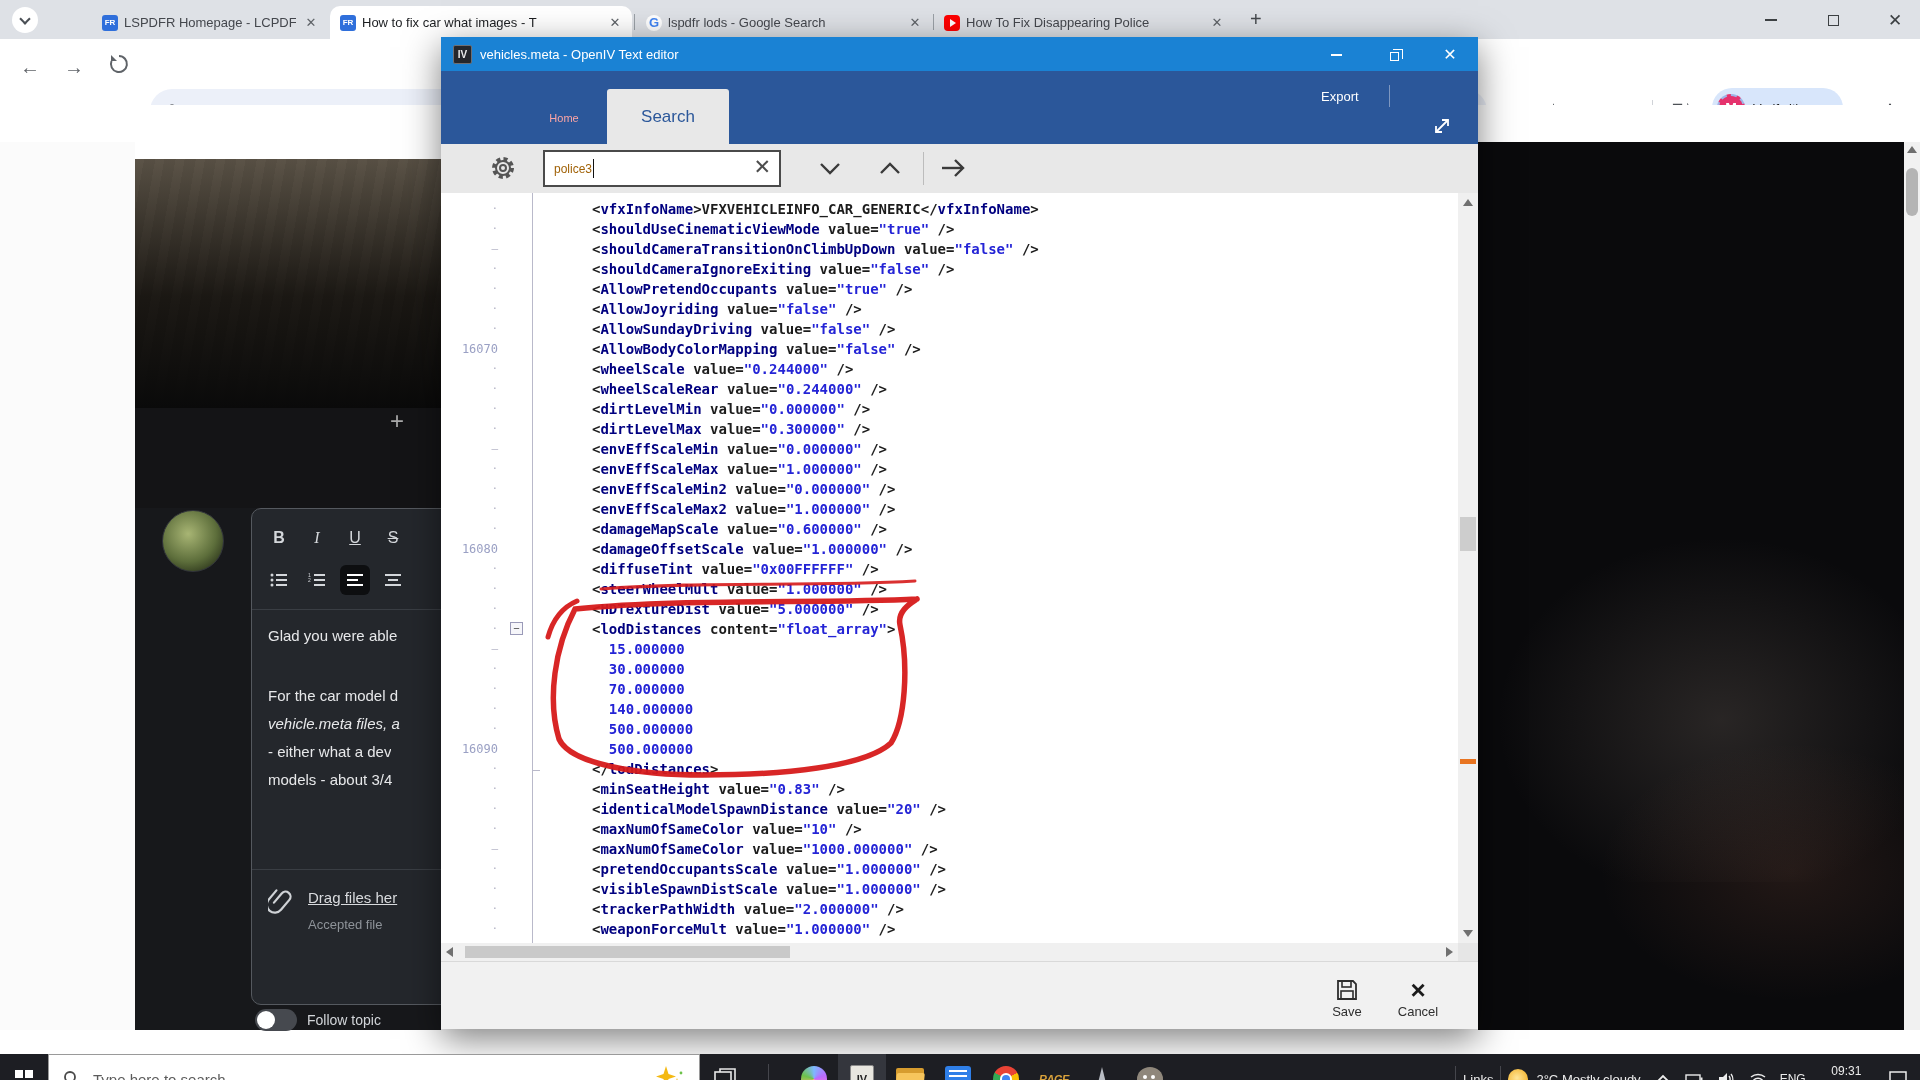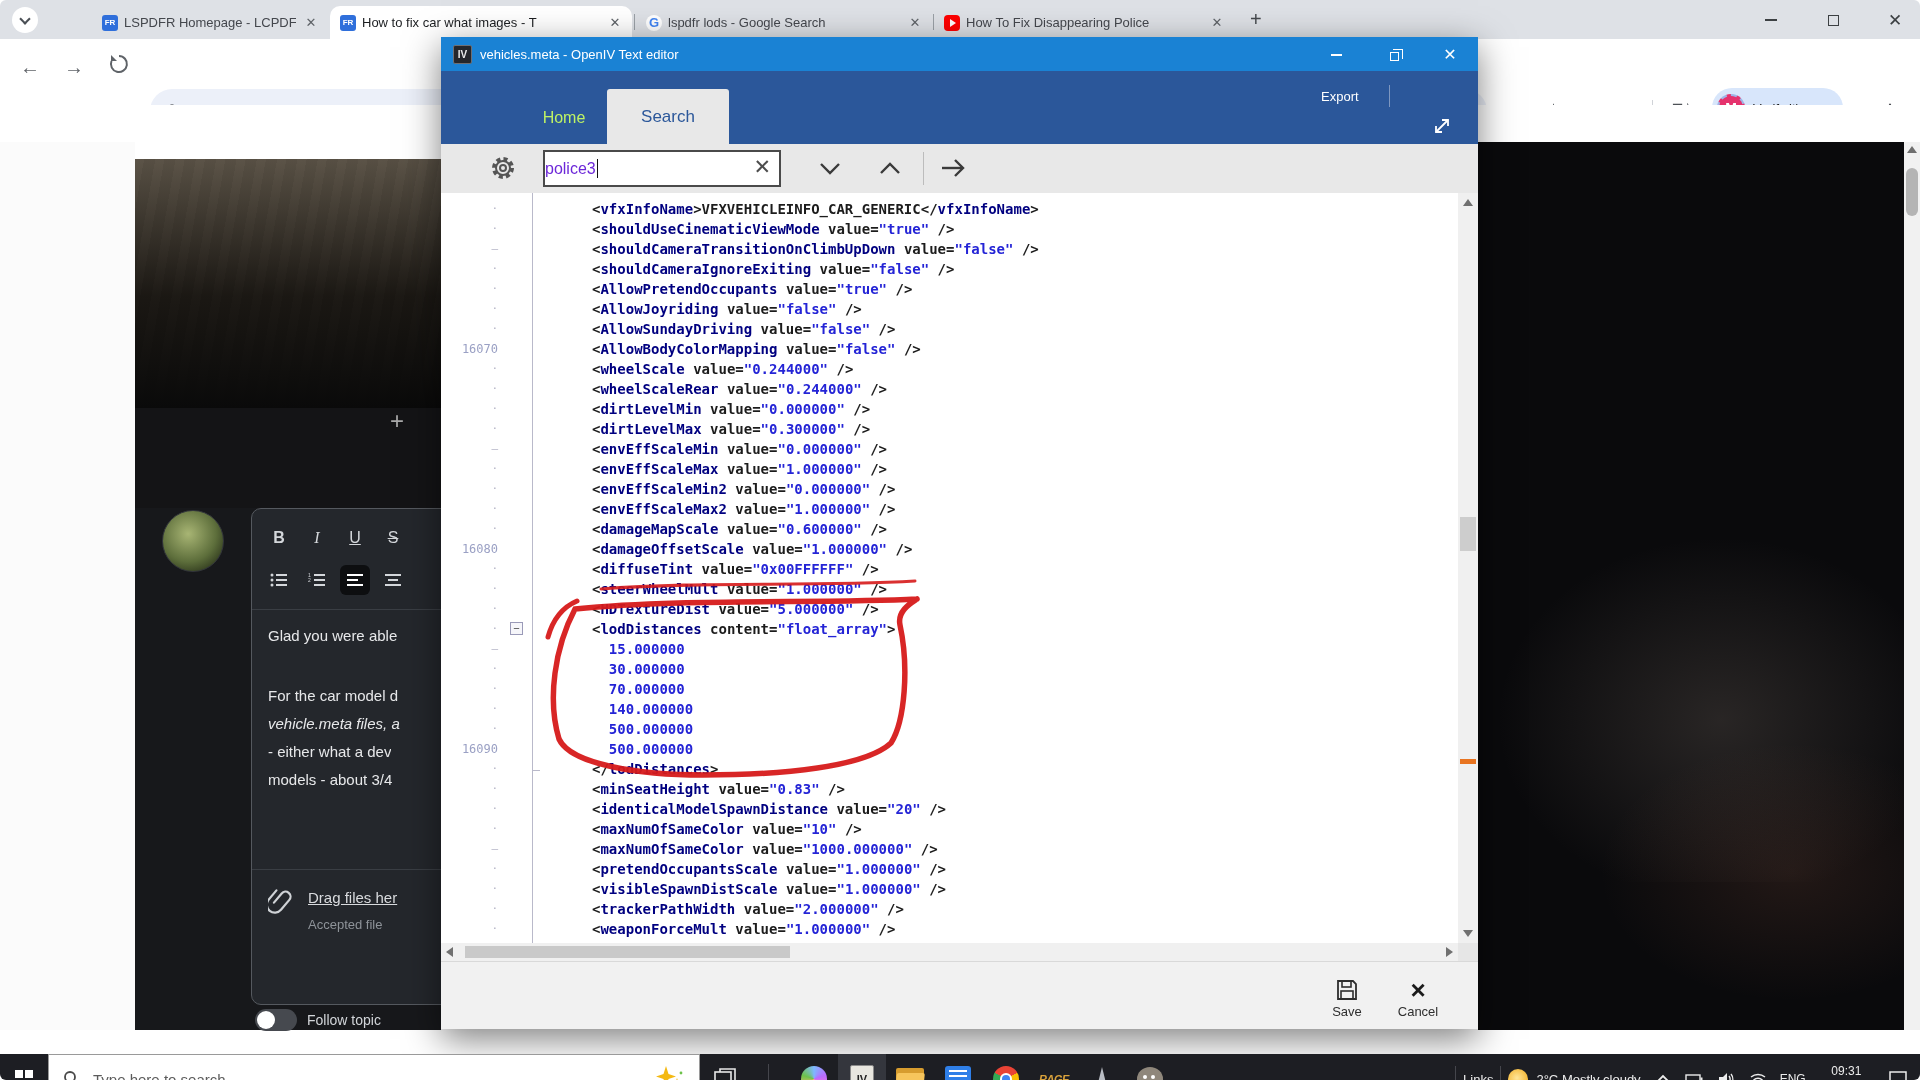--- a/index.html
+++ b/index.html
@@ -1,18 +1,18 @@
 <!DOCTYPE html>
 <html><head>
 <meta charset="utf-8">
 <style>
   * { margin:0; padding:0; box-sizing:border-box; }
   html,body { width:1920px; height:1080px; overflow:hidden; background:#fff;
               font-family:"Liberation Sans", sans-serif; }
-  #stage { position:relative; width:1920px; height:1080px; overflow:hidden; background:#fff;border-radius:6px; }
+  #stage { position:relative; width:1920px; height:1080px; overflow:hidden; background:#fff; }
   .abs { position:absolute; }
 
   
   #tabbar { left:0; top:0; width:1920px; height:39px; background:#dee1e6; }
   .tabsearch { left:12px; top:7px; width:26px; height:26px; border-radius:50%; background:#fff;
                display:flex; align-items:center; justify-content:center; }
   .chev { width:8px; height:8px; border-right:2px solid #4a4f55; border-bottom:2px solid #4a4f55; transform:rotate(45deg); margin-top:-3px; }
   .tab { top:6px; height:33px; display:flex; align-items:center; padding:0 8px 0 10px; }
   .tab .ttl { font-size:13px; color:#44474d; white-space:nowrap; overflow:hidden; flex:1; margin:0 6px; }
   .tab.active { background:#fff; border-radius:10px 10px 0 0; }
@@ -83,30 +83,30 @@
   #oiv-icon { width:19px; height:19px; background:#24262b; border:1px solid #6d6f74; border-radius:2px; color:#e9e9e9;
               font-size:10px; font-weight:bold; text-align:center; line-height:18px; margin:0 8px 0 12px; }
   #oiv-title .t { font-size:13px; }
   .oivctl { top:8px; width:30px; height:19px; display:flex; align-items:center; justify-content:center; }
   .mindash { width:11px; height:2px; background:#fff; }
   .restsq { width:9px; height:9px; border:1.5px solid #fff; position:relative; }
   .restsq:before { content:""; position:absolute; left:2px; top:-4px; width:9px; height:9px; border:1.5px solid #fff; border-bottom:none; border-left:none;}
   .oivx { color:#fff; font-size:16px; }
 
   #oiv-ribbon { left:0; top:34px; width:1037px; height:73px; background:#2b579a; }
-  #tab-home { left:80px; top:20px; width:86px; height:53px; color:#bef264; font-size:16px; display:flex; align-items:center; justify-content:center; }
+  #tab-home { left:80px; top:20px; width:86px; height:53px; color:#fca5a5; font-size:11px; display:flex; align-items:center; justify-content:center; }
   #tab-search { left:166px; top:18px; width:122px; height:55px; background:#e8e8e8; border-radius:3px 3px 0 0; color:#2b579a; font-size:17px; display:flex; align-items:center; justify-content:center; }
   #oiv-export { left:880px; top:18px; color:#fff; font-size:13px; }
   #oiv-export-div { left:948px; top:14px; width:1px; height:22px; background:#7e97c0; }
   #oiv-expand { left:990px; top:44px; width:22px; height:22px; }
 
   #oiv-searchrow { left:0; top:107px; width:1037px; height:49px; background:#e8e8e8; }
   #gear { left:48px; top:10px; }
   #searchbox { left:102px; top:6px; width:238px; height:37px; background:#fff; border:2px solid #4a4a4a; display:flex; align-items:center; }
-  #searchbox .val { font-size:16px; color:#6d28d9; }
+  #searchbox .val { font-size:12px; color:#a16207; margin-left:9px; }
   .caret { display:inline-block; width:1px; height:19px; background:#111; margin-left:1px; vertical-align:middle; }
   #search-clear { position:absolute; right:8px; font-size:21px; color:#4d4d4d; top:3px; }
   .fchev { left:0; top:14px; width:26px; height:20px; }
   #oiv-arrowr { left:498px; top:12px; }
   #oiv-srdiv { left:482px; top:8px; width:1px; height:33px; background:#bcbcbc; }
 
   #oiv-content { left:0; top:156px; width:1017px; height:750px; background:#fff; overflow:hidden; }
   #gutterline { position:absolute; left:91px; top:0; width:1px; height:750px; background:#b9b9ca; }
   #code-lines { position:absolute; left:0; top:6px; width:1017px; }
   .cl { display:flex; height:20px; line-height:20px; }

